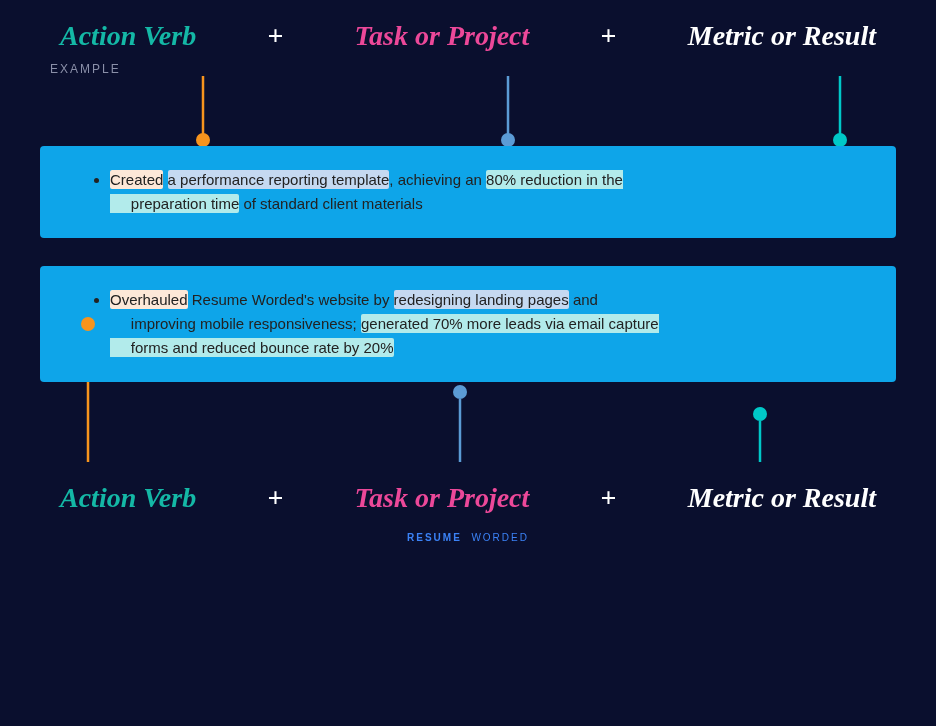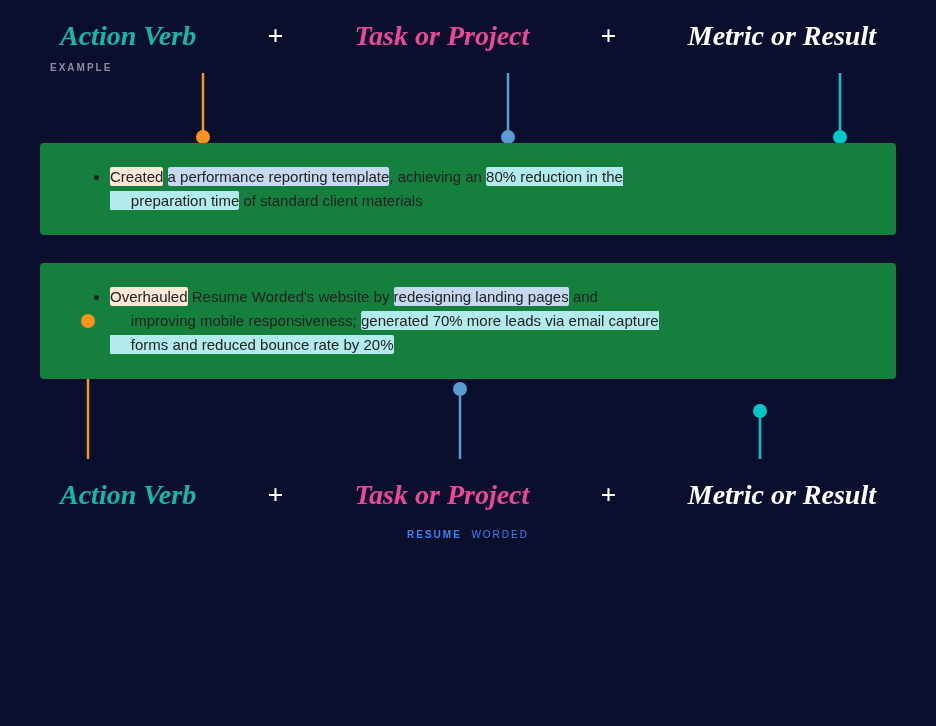--- a/index.html
+++ b/index.html
@@ -39,31 +39,31 @@
       color: white;
       font-size: 28px;
       font-weight: 700;
     }
 
     
     .example-label {
       align-self: flex-start;
       color: #8a8fa8;
       font-family: Arial, sans-serif;
-      font-size: 10px;
-      font-weight: 700;
+      font-size: 12px;
+      font-weight: 400;
       letter-spacing: 2px;
       text-transform: uppercase;
       margin-bottom: 0px;
       padding-left: 10px;
     }
 
     
     .example-box {
-      background: #15803d;
+      background: #0ea5e9;
       border-radius: 4px;
       padding: 22px 30px 22px 50px;
       width: 100%;
       font-family: Arial, sans-serif;
       font-size: 15px;
       line-height: 1.6;
       color: #222;
       position: relative;
     }
 

